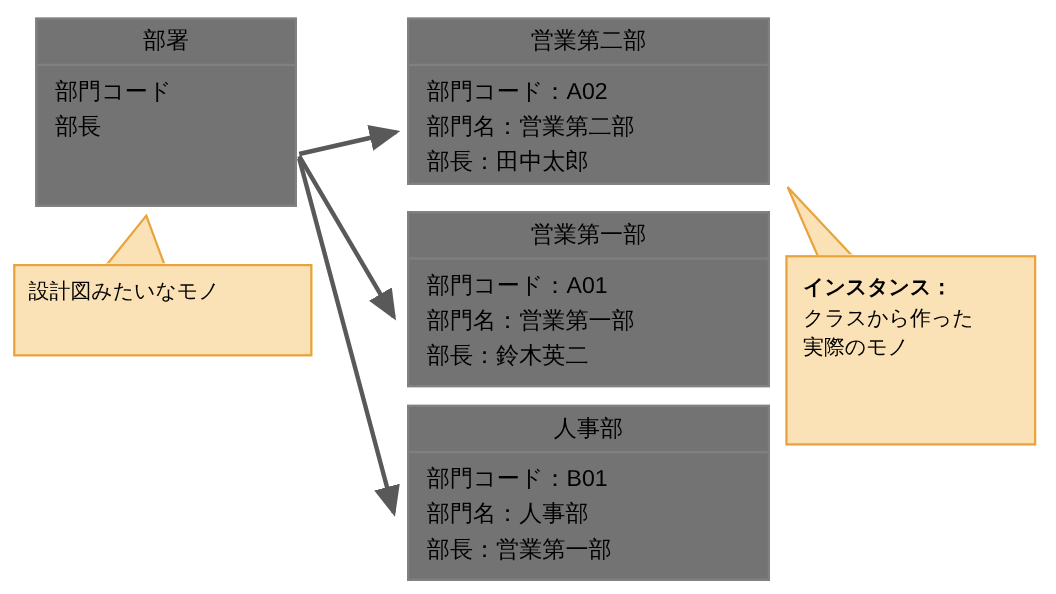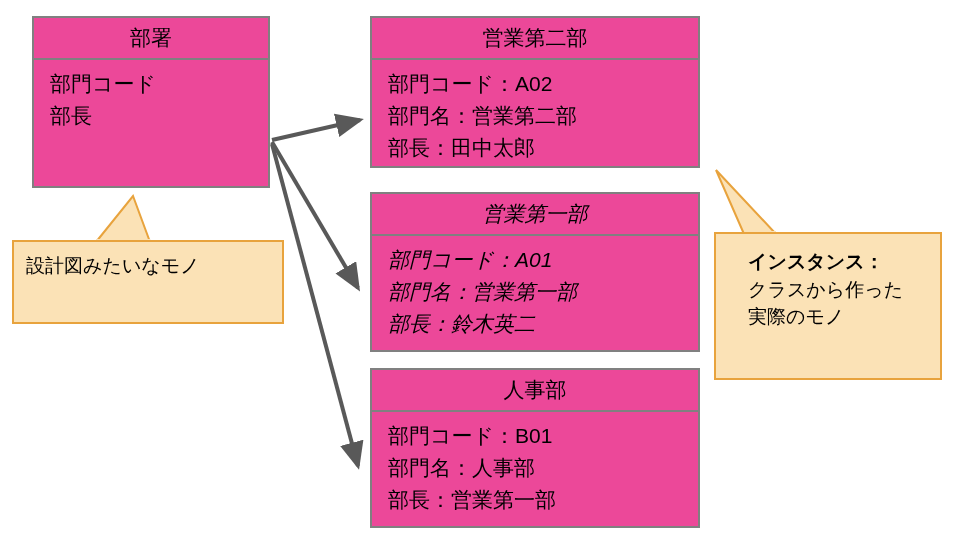--- a/index.html
+++ b/index.html
@@ -23,21 +23,21 @@
     left: 0;
     top: 0;
     width: 960px;
     height: 540px;
     pointer-events: none;
   }
   .box {
     position: absolute;
     box-sizing: border-box;
     border: 2px solid #808080;
-    background: #ec4899;
+    background: #737373;
   }
   .box .title {
     text-align: center;
     font-size: 21px;
     line-height: 1.0;
     padding: 9px 6px 10px 6px;
     border-bottom: 2px solid #808080;
     white-space: nowrap;
   }
   .box .body {
@@ -62,21 +62,20 @@
     left: 370px;
     top: 16px;
     width: 330px;
     height: 152px;
   }
   #inst-1 {
     left: 370px;
     top: 192px;
     width: 330px;
     height: 160px;
-    font-style: italic;
   }
   #inst-2 {
     left: 370px;
     top: 368px;
     width: 330px;
     height: 160px;
   }
   
   .callout {
     position: absolute;
@@ -93,22 +92,22 @@
     left: 12px;
     top: 240px;
     width: 272px;
     height: 84px;
     padding: 10px 0 0 12px;
   }
   #callout-right {
     left: 714px;
     top: 232px;
     width: 228px;
-    height: 148px;
-    padding: 14px 0 0 32px;
+    height: 173px;
+    padding: 14px 0 0 14px;
   }
 </style>
 </head>
 <body>
 
 <div id="canvas">
 
   <svg class="arrows" viewBox="0 0 960 540">
     <defs>
       <marker id="ah" markerWidth="8" markerHeight="8" refX="6" refY="3" orient="auto" markerUnits="strokeWidth">

